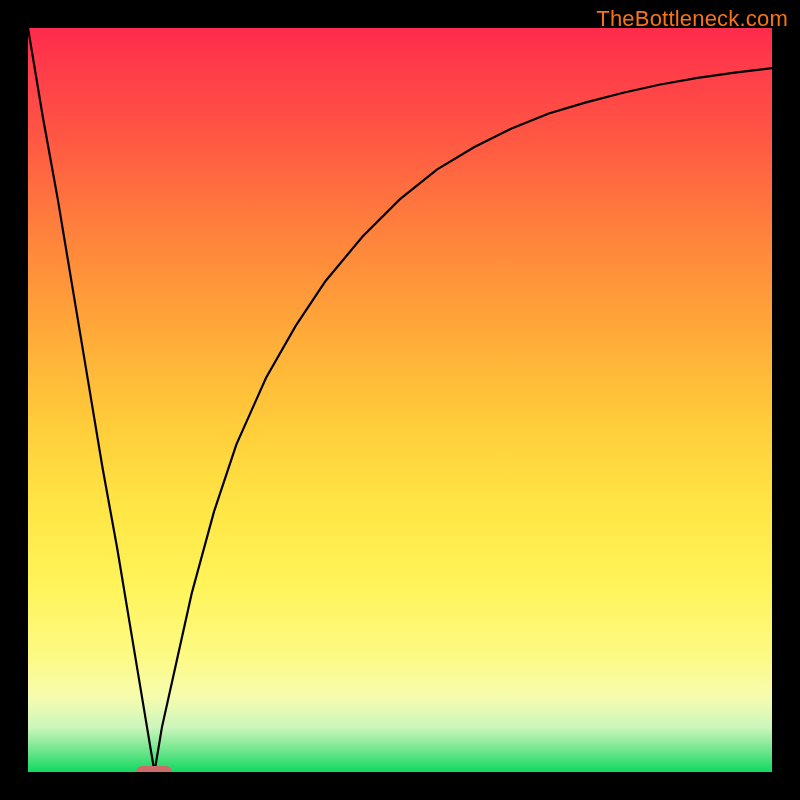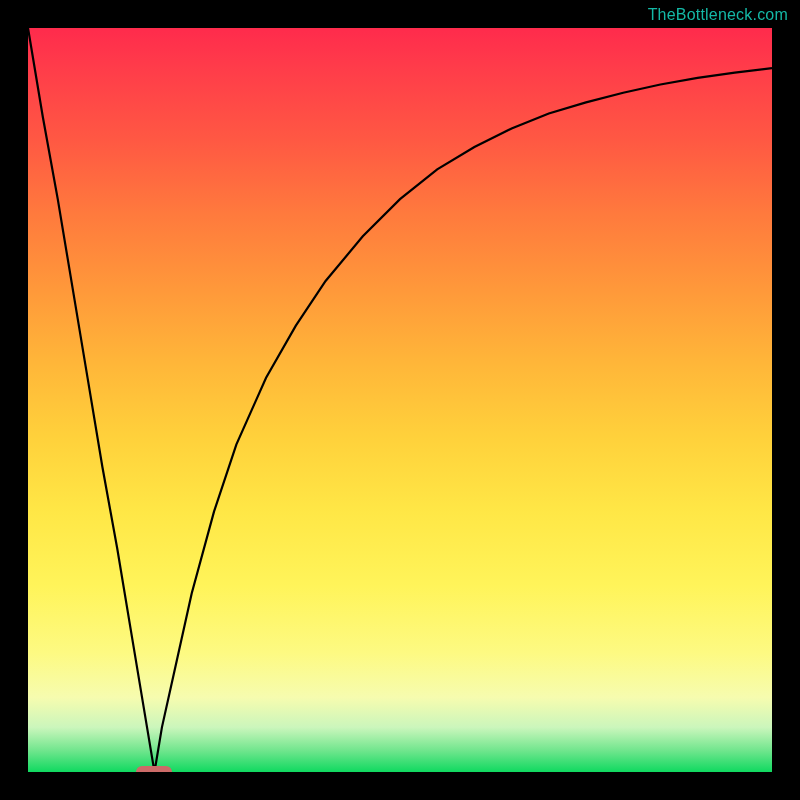--- a/index.html
+++ b/index.html
@@ -55,22 +55,22 @@
     width: 36px;
     height: 12px;
     background: #cc6b68;
     border-radius: 6px;
     transform: translate(-50%, -50%);
   }
   .watermark {
     position: absolute;
     top: 6px;
     right: 12px;
-    color: #14b8a6;
-    font-size: 16px;
+    color: #f97316;
+    font-size: 22px;
     font-weight: 500;
     letter-spacing: 0.2px;
   }
 </style>
 </head>
 <body>
 
 <div class="chart-frame">
 
   <div class="plot-area">

